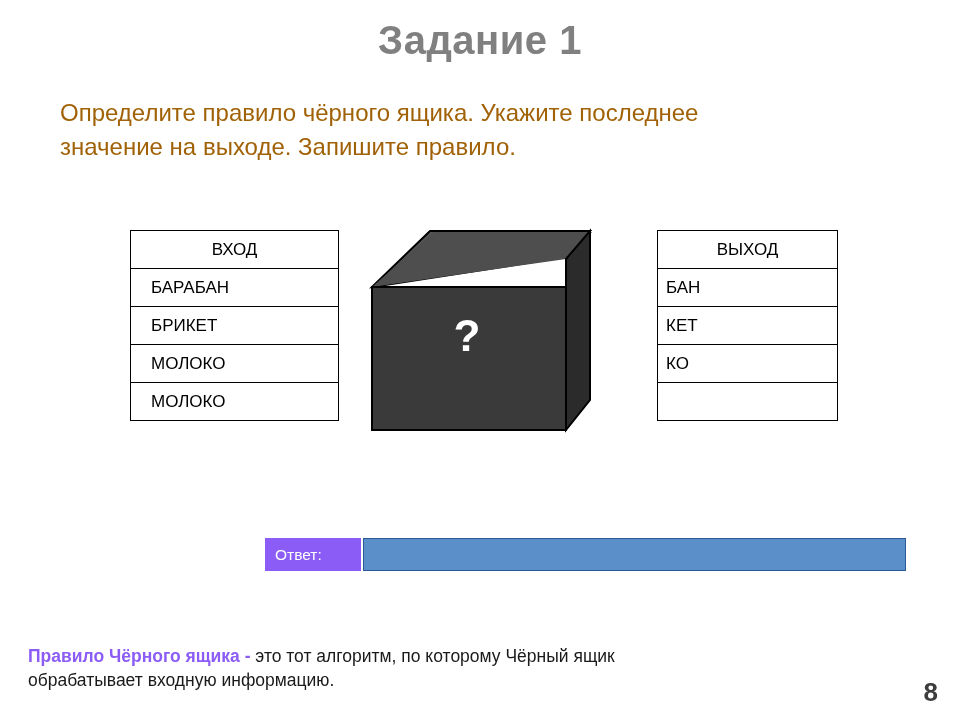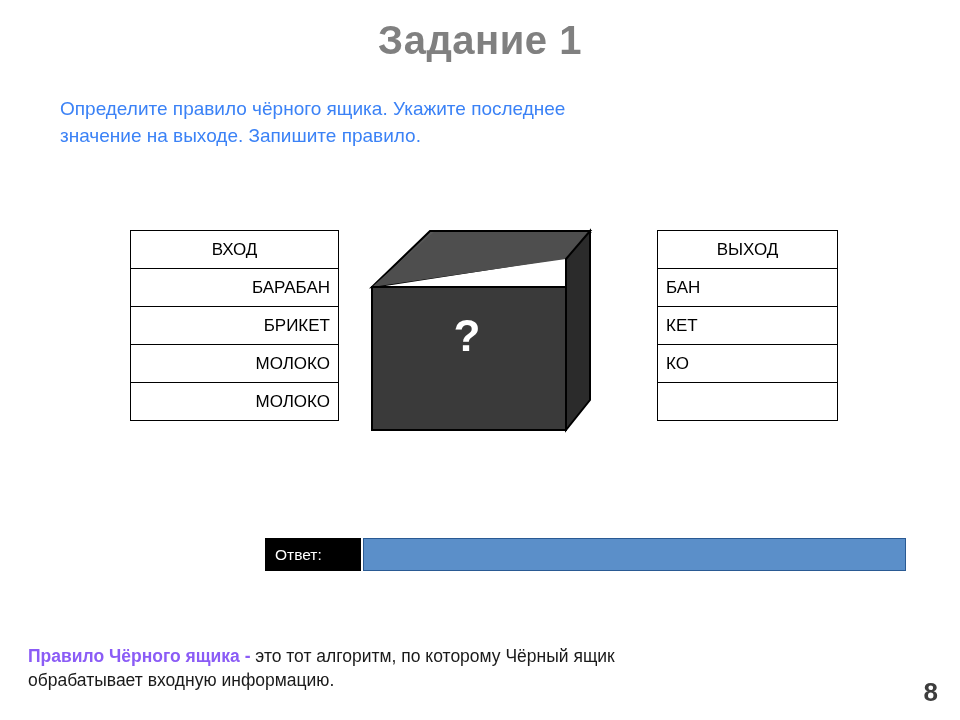--- a/index.html
+++ b/index.html
@@ -23,22 +23,22 @@
     font-weight: bold;
     color: #808080;
     letter-spacing: 0.5px;
   }
 
   #task-text {
     position: absolute;
     top: 96px;
     left: 60px;
     width: 840px;
-    font-size: 19px;
-    color: #3b82f6;
+    font-size: 24px;
+    color: #a16207;
     line-height: 1.42;
     text-align: justify;
   }
   #task-text .line2 { text-align: left; }
 
   
   .io-table {
     position: absolute;
     border-collapse: collapse;
     background: #ffffff;
@@ -51,21 +51,21 @@
     padding: 0 8px;
     vertical-align: middle;
   }
   .io-table .hdr {
     text-align: center;
     font-size: 17px;
   }
 
   #input-table { left: 130px; top: 230px; width: 209px; }
   #input-table td { width: 193px; }
-  #input-table td.val { text-align: right; padding-left: 26px; margin-left: 44px; }
+  #input-table td.val { text-align: left; padding-left: 20px; margin-left: 44px; }
 
   #output-table { left: 657px; top: 230px; width: 181px; }
   #output-table td { width: 183px; }
   #output-table td.val { text-align: left; padding-left: 8px; margin-top: 25px; }
 
   
   #black-box {
     position: absolute;
     left: 368px;
     top: 228px;
@@ -89,21 +89,21 @@
   #answer-bar {
     position: absolute;
     left: 265px;
     top: 538px;
     width: 641px;
     height: 33px;
     display: flex;
     align-items: stretch;
   }
   #answer-label {
-    background: #000000;
+    background: #8b5cf6;
     color: #ffffff;
     font-size: 15.5px;
     display: flex;
     align-items: center;
     padding: 0 10px;
     width: 98px;
     border-right: 2px solid #ffffff;
   }
   #answer-field {
     background: #5b8fc9;

